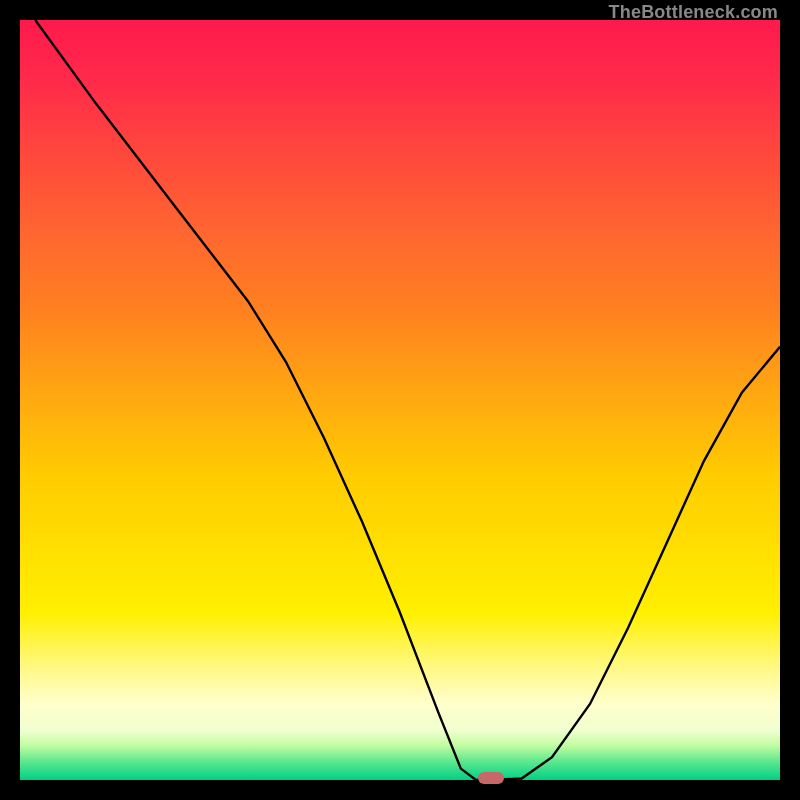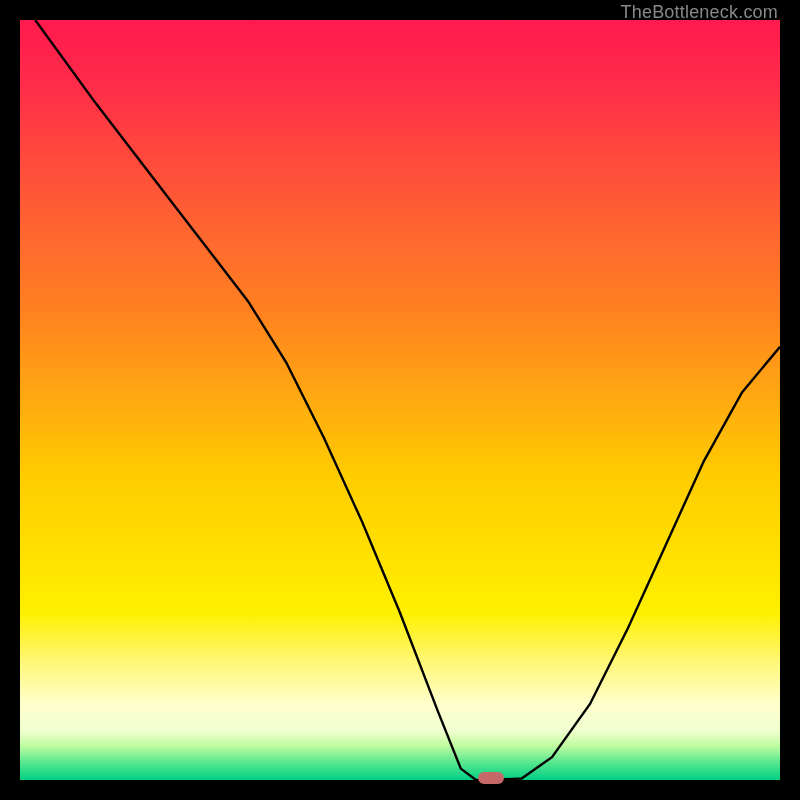--- a/index.html
+++ b/index.html
@@ -39,21 +39,21 @@
       #60e890 97.5%,
       #00d084 100%
     );
   }
   .watermark {
     position: absolute;
     top: 2px;
     right: 22px;
     color: #888;
     font-size: 18px;
-    font-weight: normal;
+    font-weight: bold;
     letter-spacing: 0.2px;
   }
   .curve {
     position: absolute;
     left: 0;
     top: 0;
     width: 760px;
     height: 760px;
   }
   .marker {

